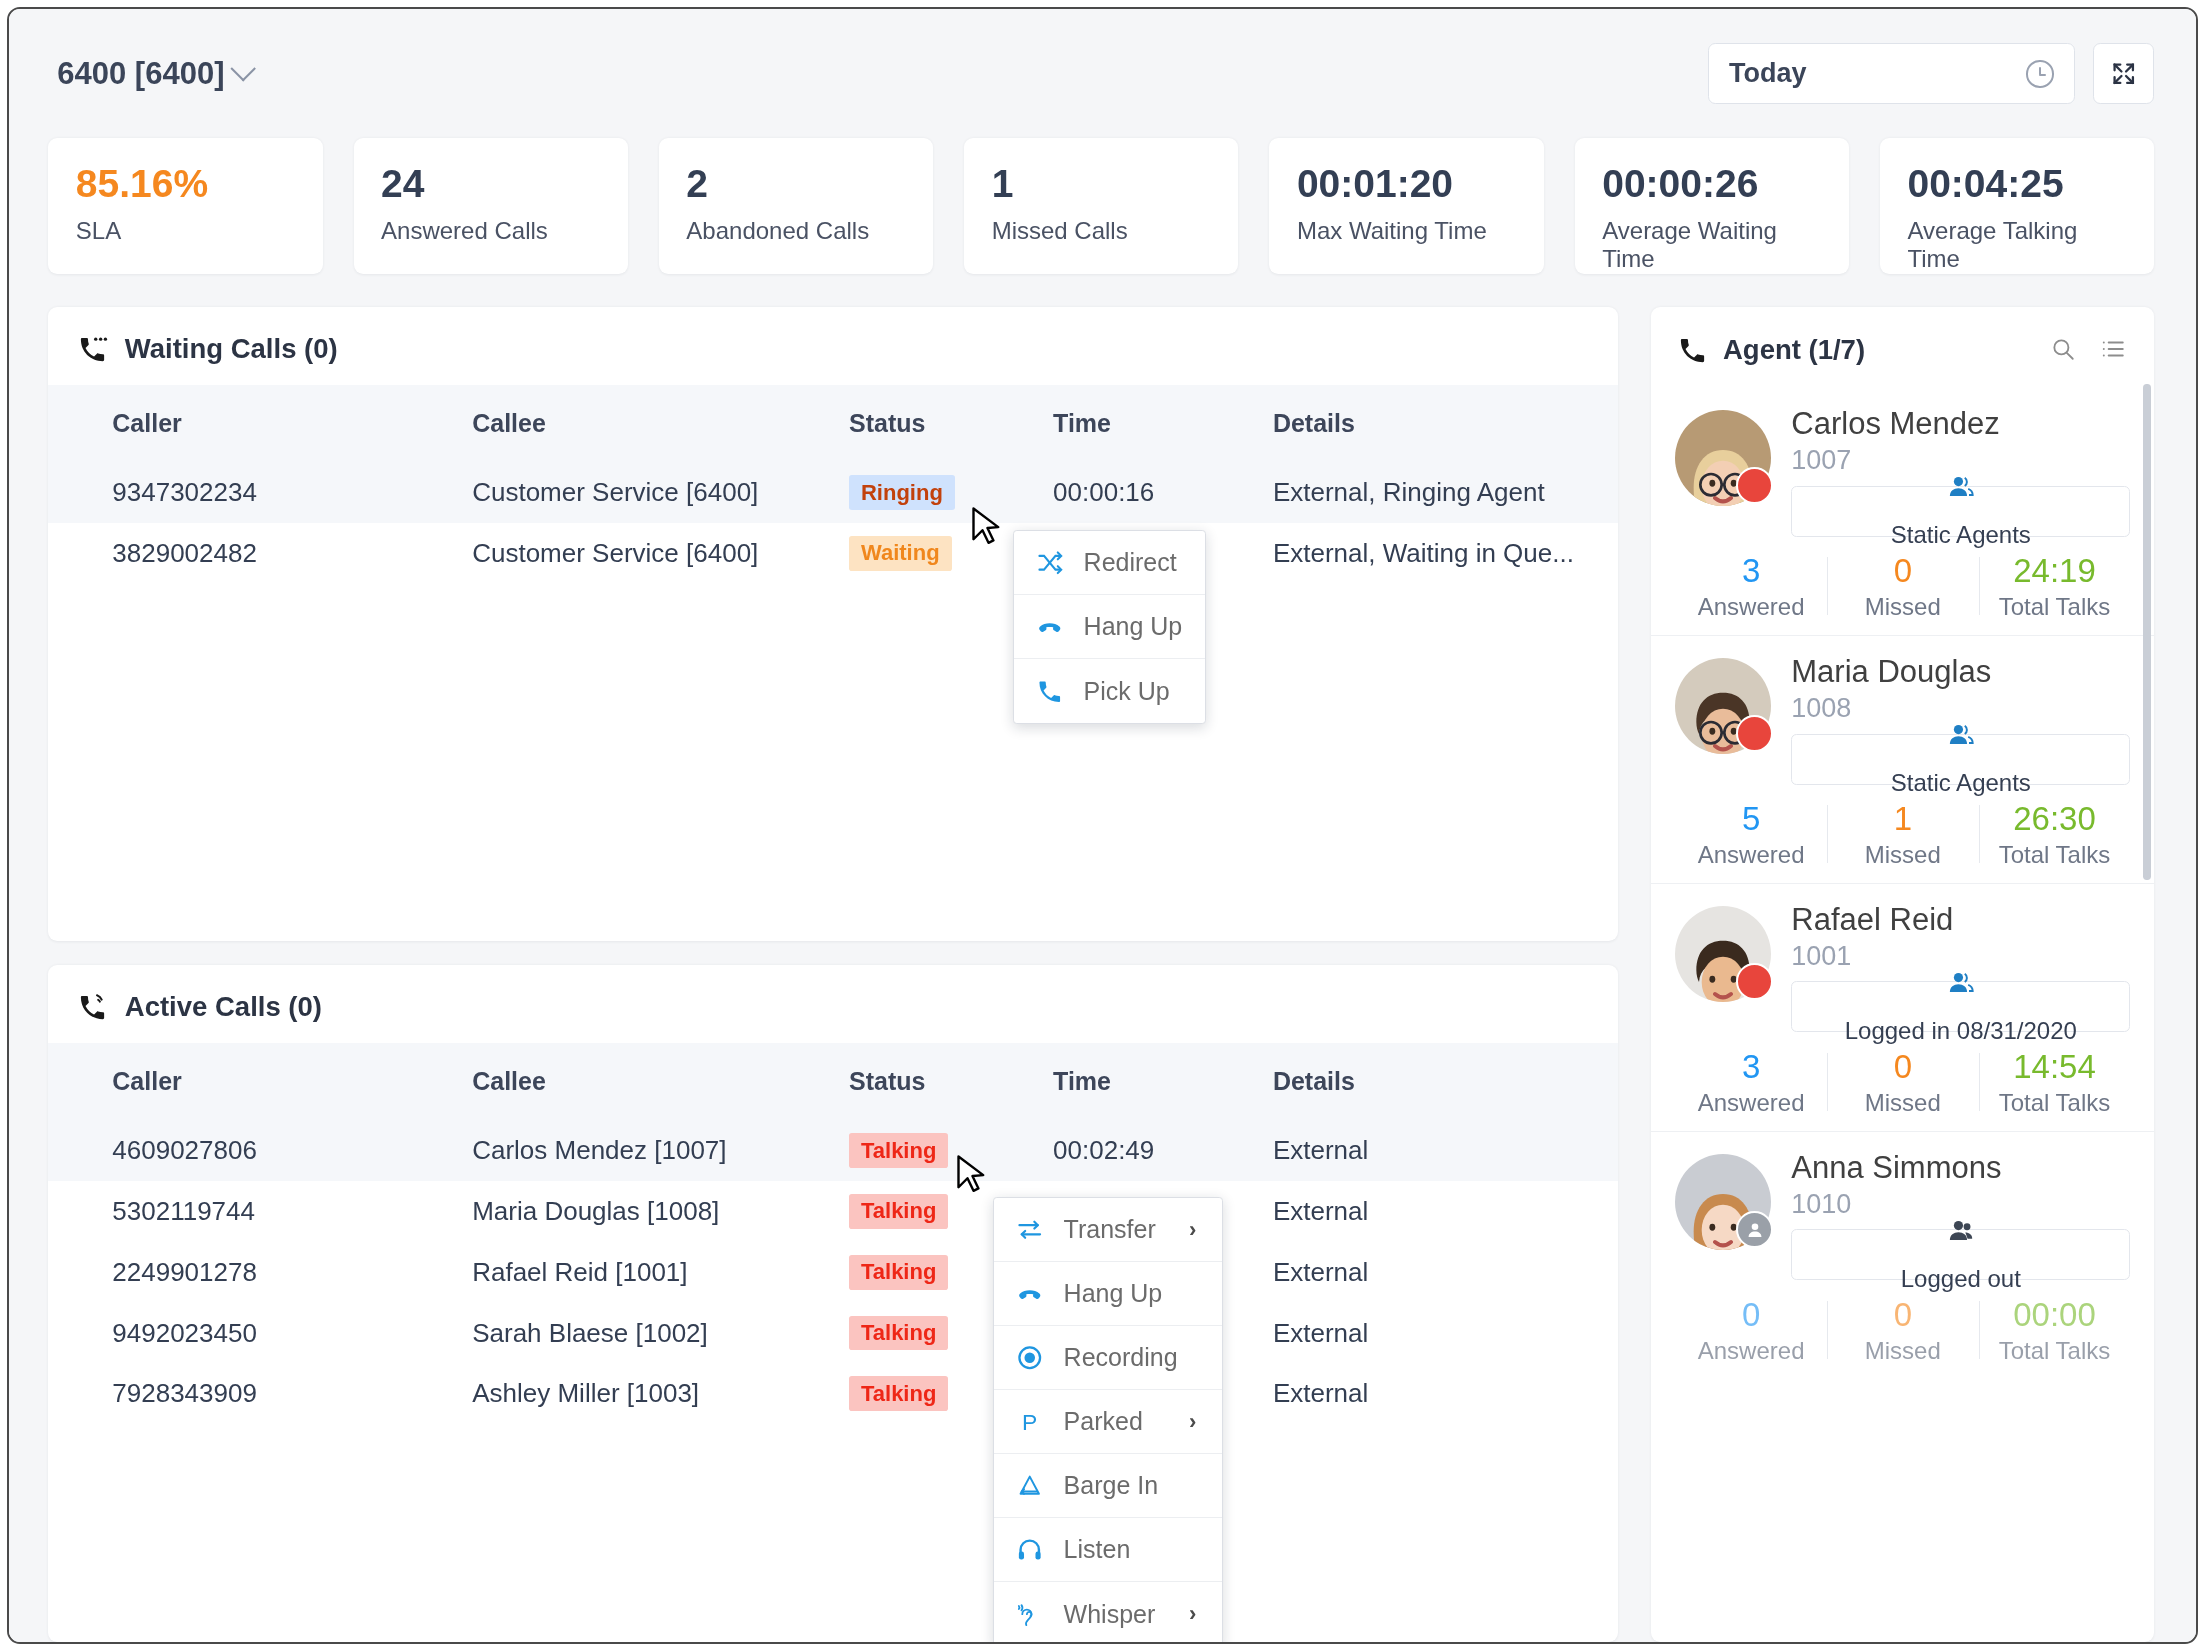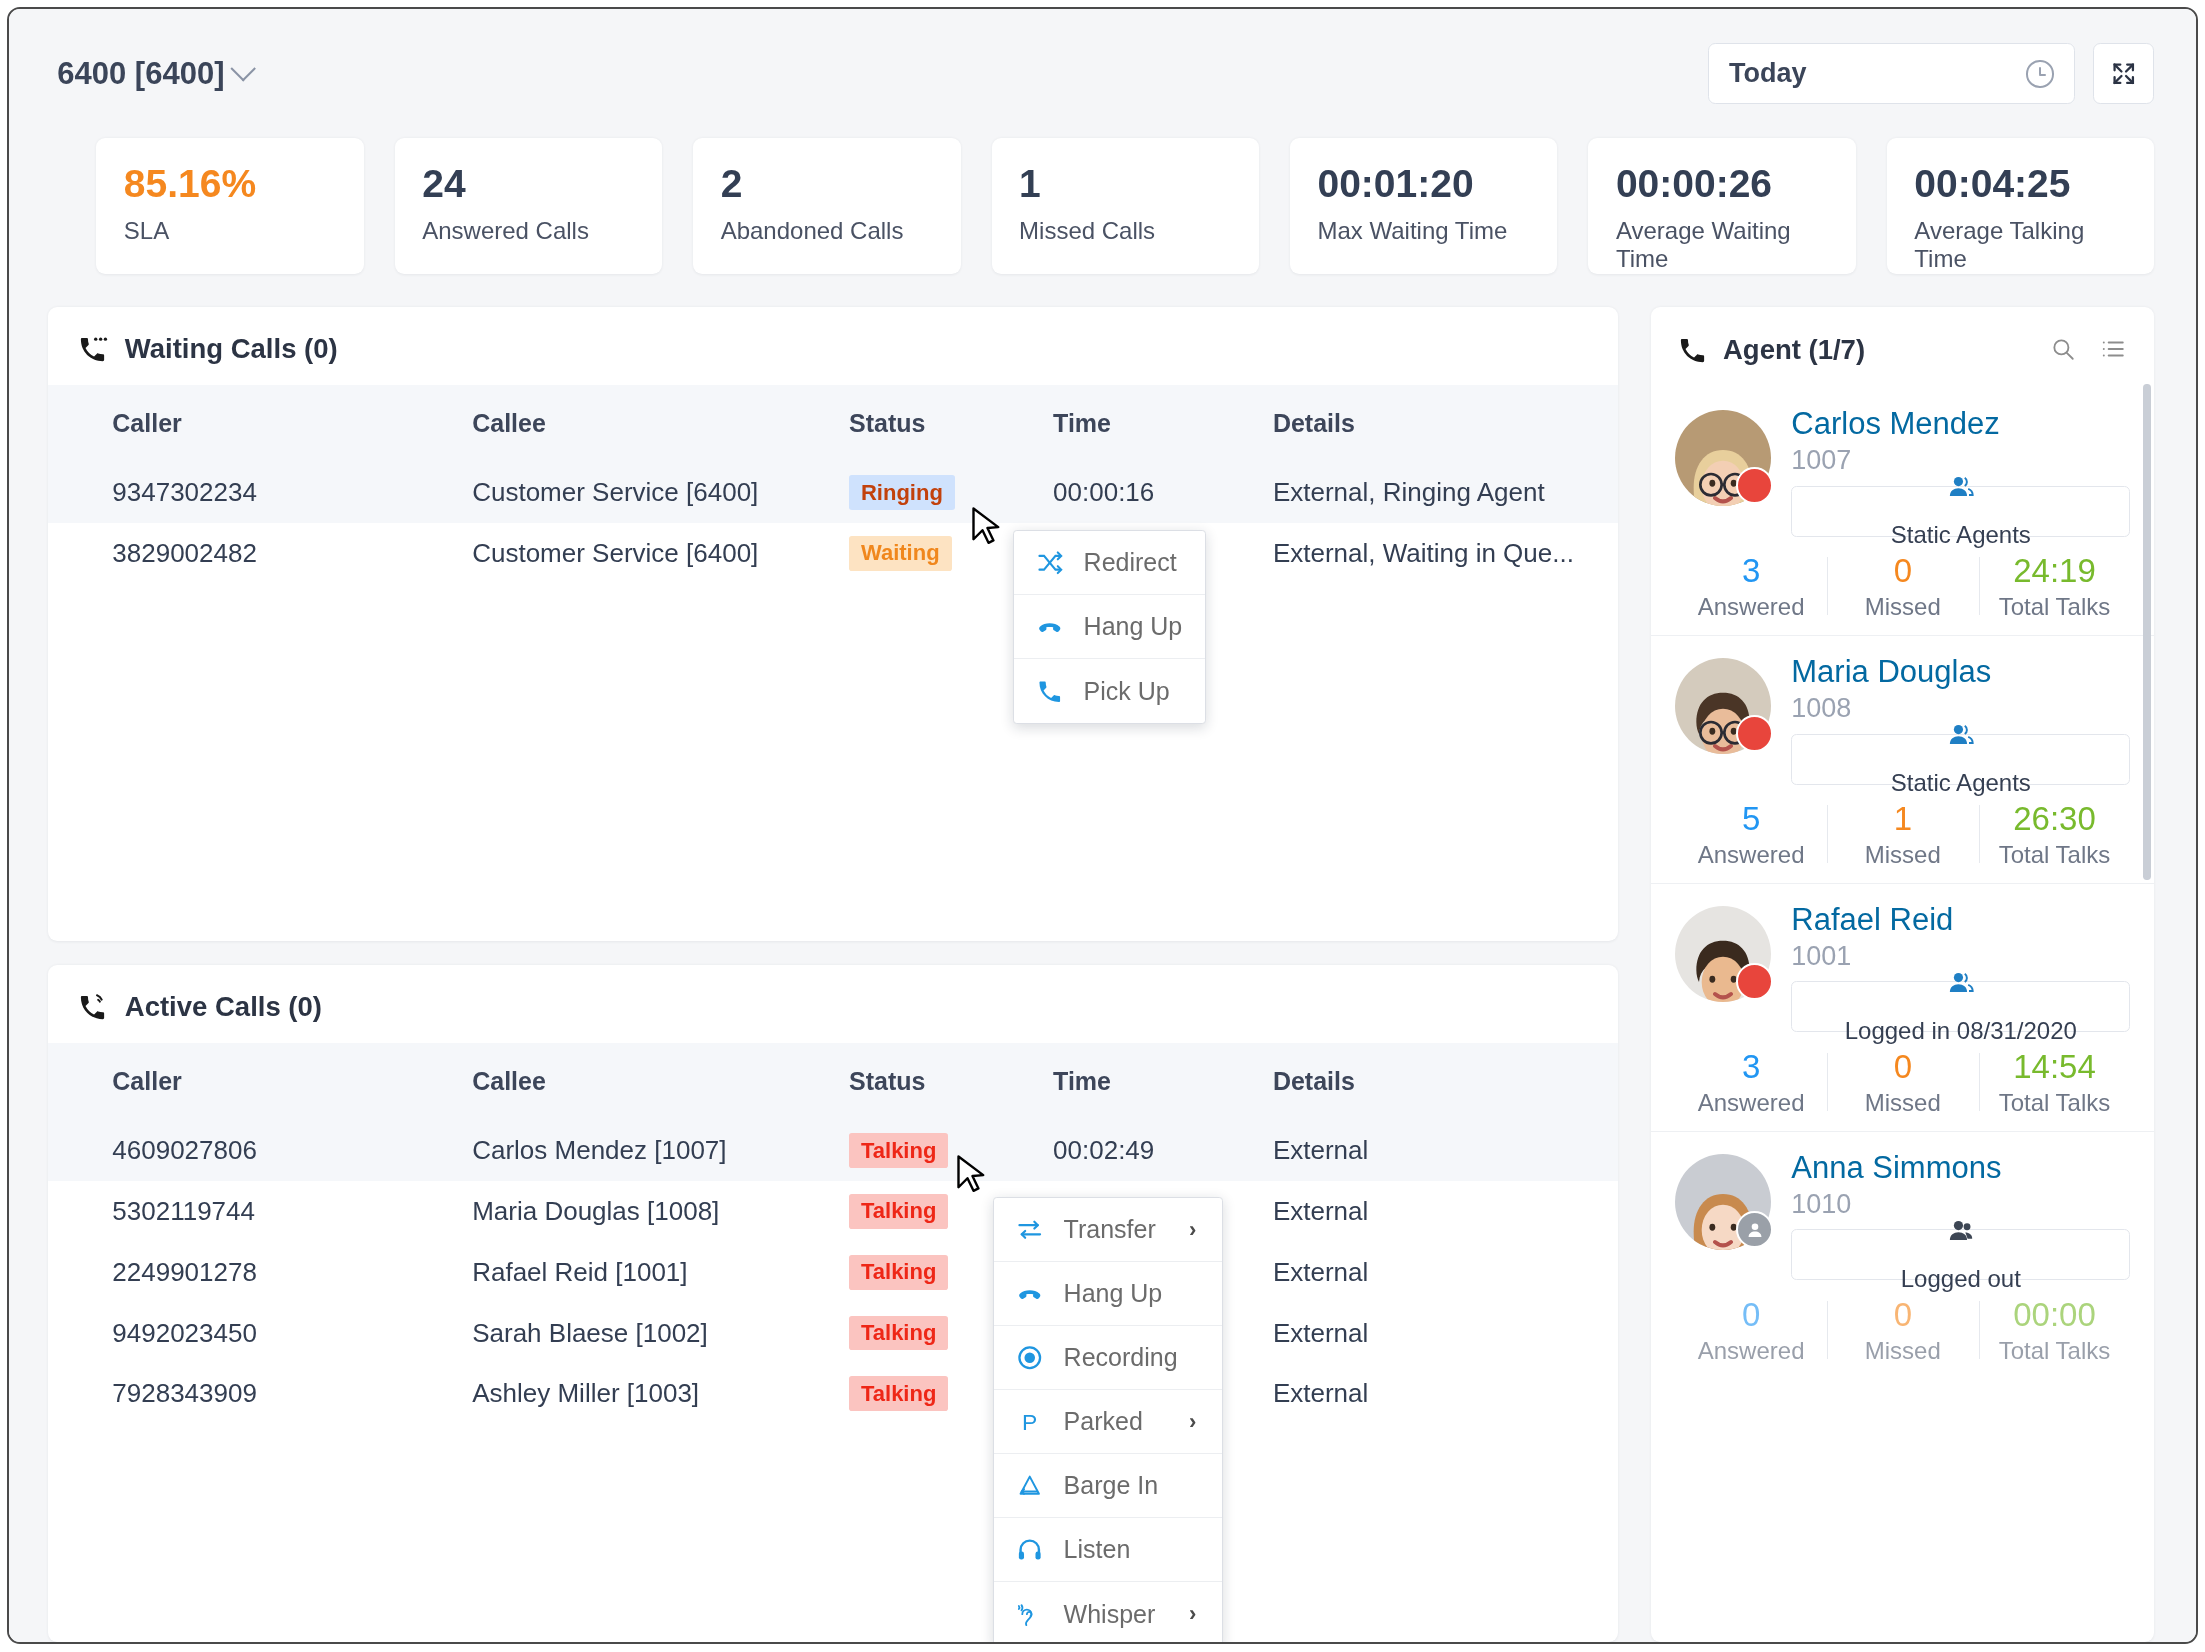--- a/index.html
+++ b/index.html
@@ -70,21 +70,20 @@
     display: flex; align-items: center; justify-content: center;
     cursor: pointer;
   }
   #expand-btn svg { width: 27.5px; height: 27.5px; }
 
   
   #kpi-row {
     display: flex; gap: 31px;
     padding: 0 42px 0 39px;
     height: 136px;
-    margin-left: 48px;
   }
   .kpi-card {
     flex: 1;
     background: #fff;
     border-radius: 9.2px;
     box-shadow: 0 0.9px 2.8px rgba(30,40,60,0.07);
     padding: 24px 27.5px 0 27.5px;
   }
   .kpi-value { font-size: 39px; font-weight: bold; color: #333f54; line-height: 1.12; }
   .kpi-value.accent { color: #f5881f; }
@@ -213,21 +212,21 @@
   }
   .status-dot {
     position: absolute; right: -1.8px; bottom: 1.8px;
     width: 37px; height: 37px; border-radius: 50%;
     border: 2.8px solid #fff;
   }
   .dot-busy { background: #e8453c; }
   .dot-out { background: #9aa0a8; display: flex; align-items: center; justify-content: center; }
   .dot-out svg { width: 22px; height: 22px; fill: #fff; }
   .agent-info { flex: 1 1 auto; min-width: 0; padding-top: 1.8px; }
-  .agent-name { font-size: 31px; color: #0369a1; line-height: 1.25; }
+  .agent-name { font-size: 31px; color: #404040; line-height: 1.25; }
   .agent-ext  { font-size: 27px; color: #9aa2b1; margin-top: 1.8px; }
   .agent-chip {
     margin-top: 9.2px;
     height: 51px;
     border: 0.9px solid #e3e6ec;
     border-radius: 5.5px;
     display: flex; align-items: center; justify-content: center; gap: 14.7px;
     font-size: 24px; color: #353f52;
     padding: 0 13px;
     cursor: pointer;

